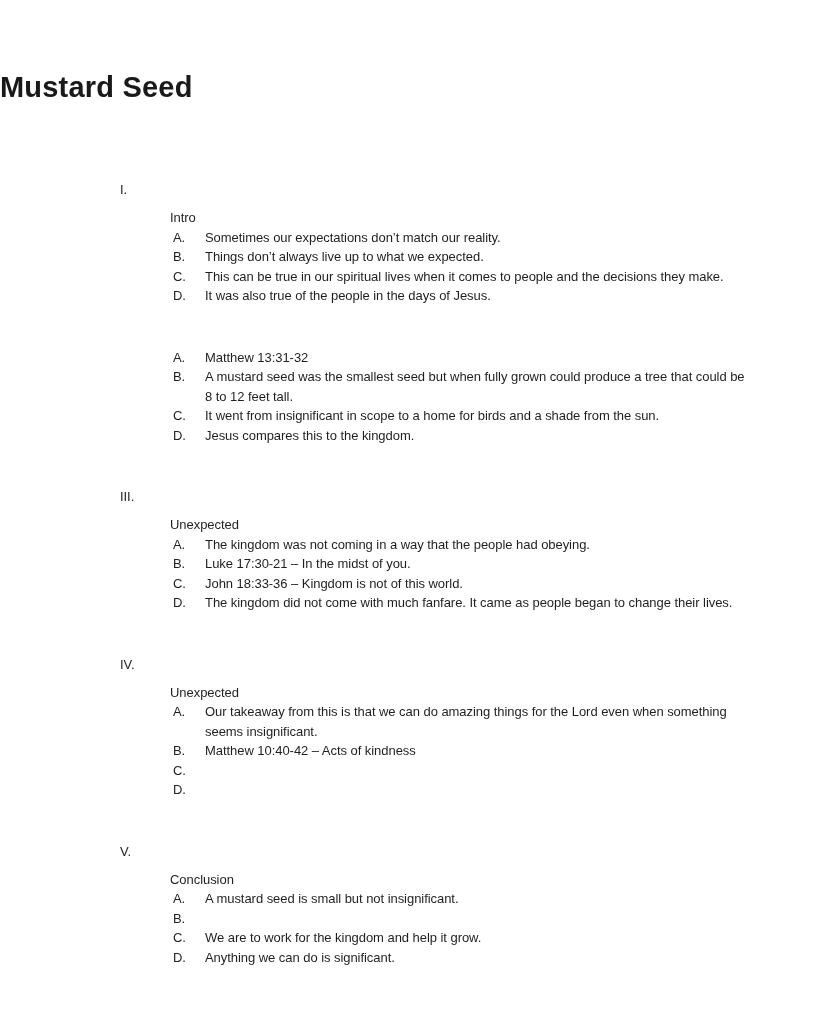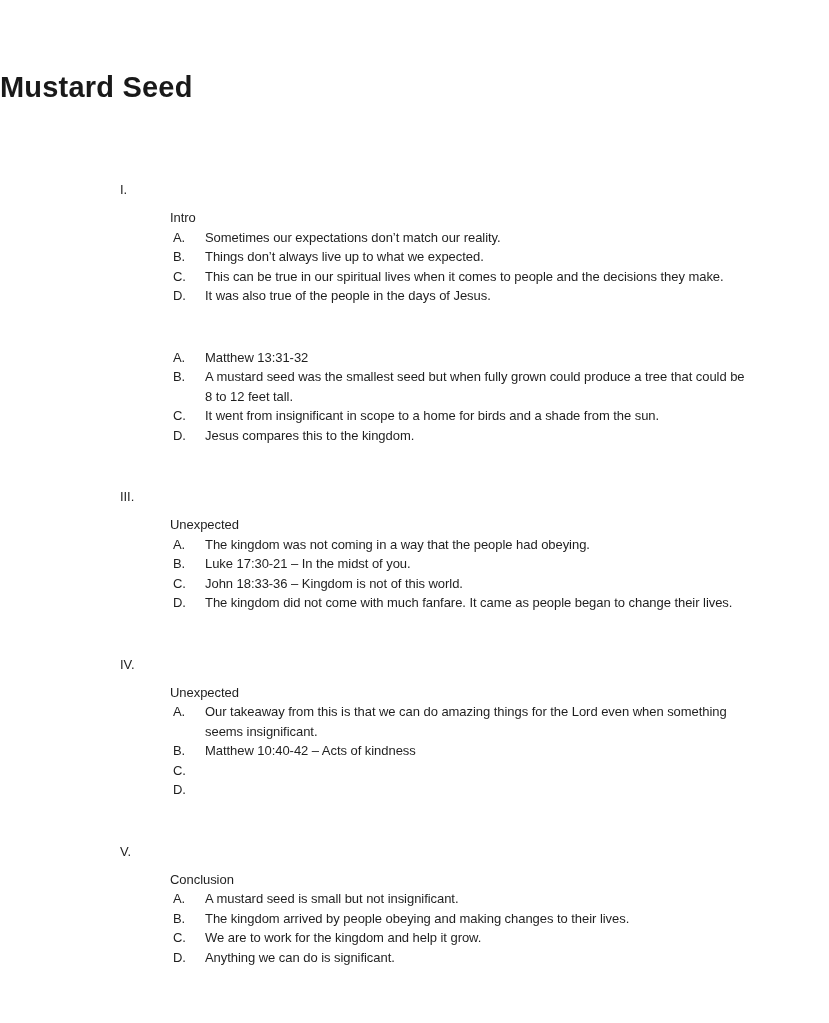--- a/index.html
+++ b/index.html
@@ -160,21 +160,20 @@
       <div class="heading-row">
         <span class="numeral">V.</span>
         <span class="heading">Conclusion</span>
       </div>
       <div class="item-row">
         <span class="item-label">A.</span>
         <span class="item-text">A mustard seed is small but not insignificant.</span>
       </div>
       <div class="item-row">
         <span class="item-label">B.</span>
-        <span class="item-text">The kingdom arrived by people obeying and making changes to their lives.</span>
       </div>
       <div class="item-row">
         <span class="item-label">C.</span>
         <span class="item-text">We are to work for the kingdom and help it grow.</span>
       </div>
       <div class="item-row">
         <span class="item-label">D.</span>
         <span class="item-text">Anything we can do is significant.</span>
       </div>
     </div>

